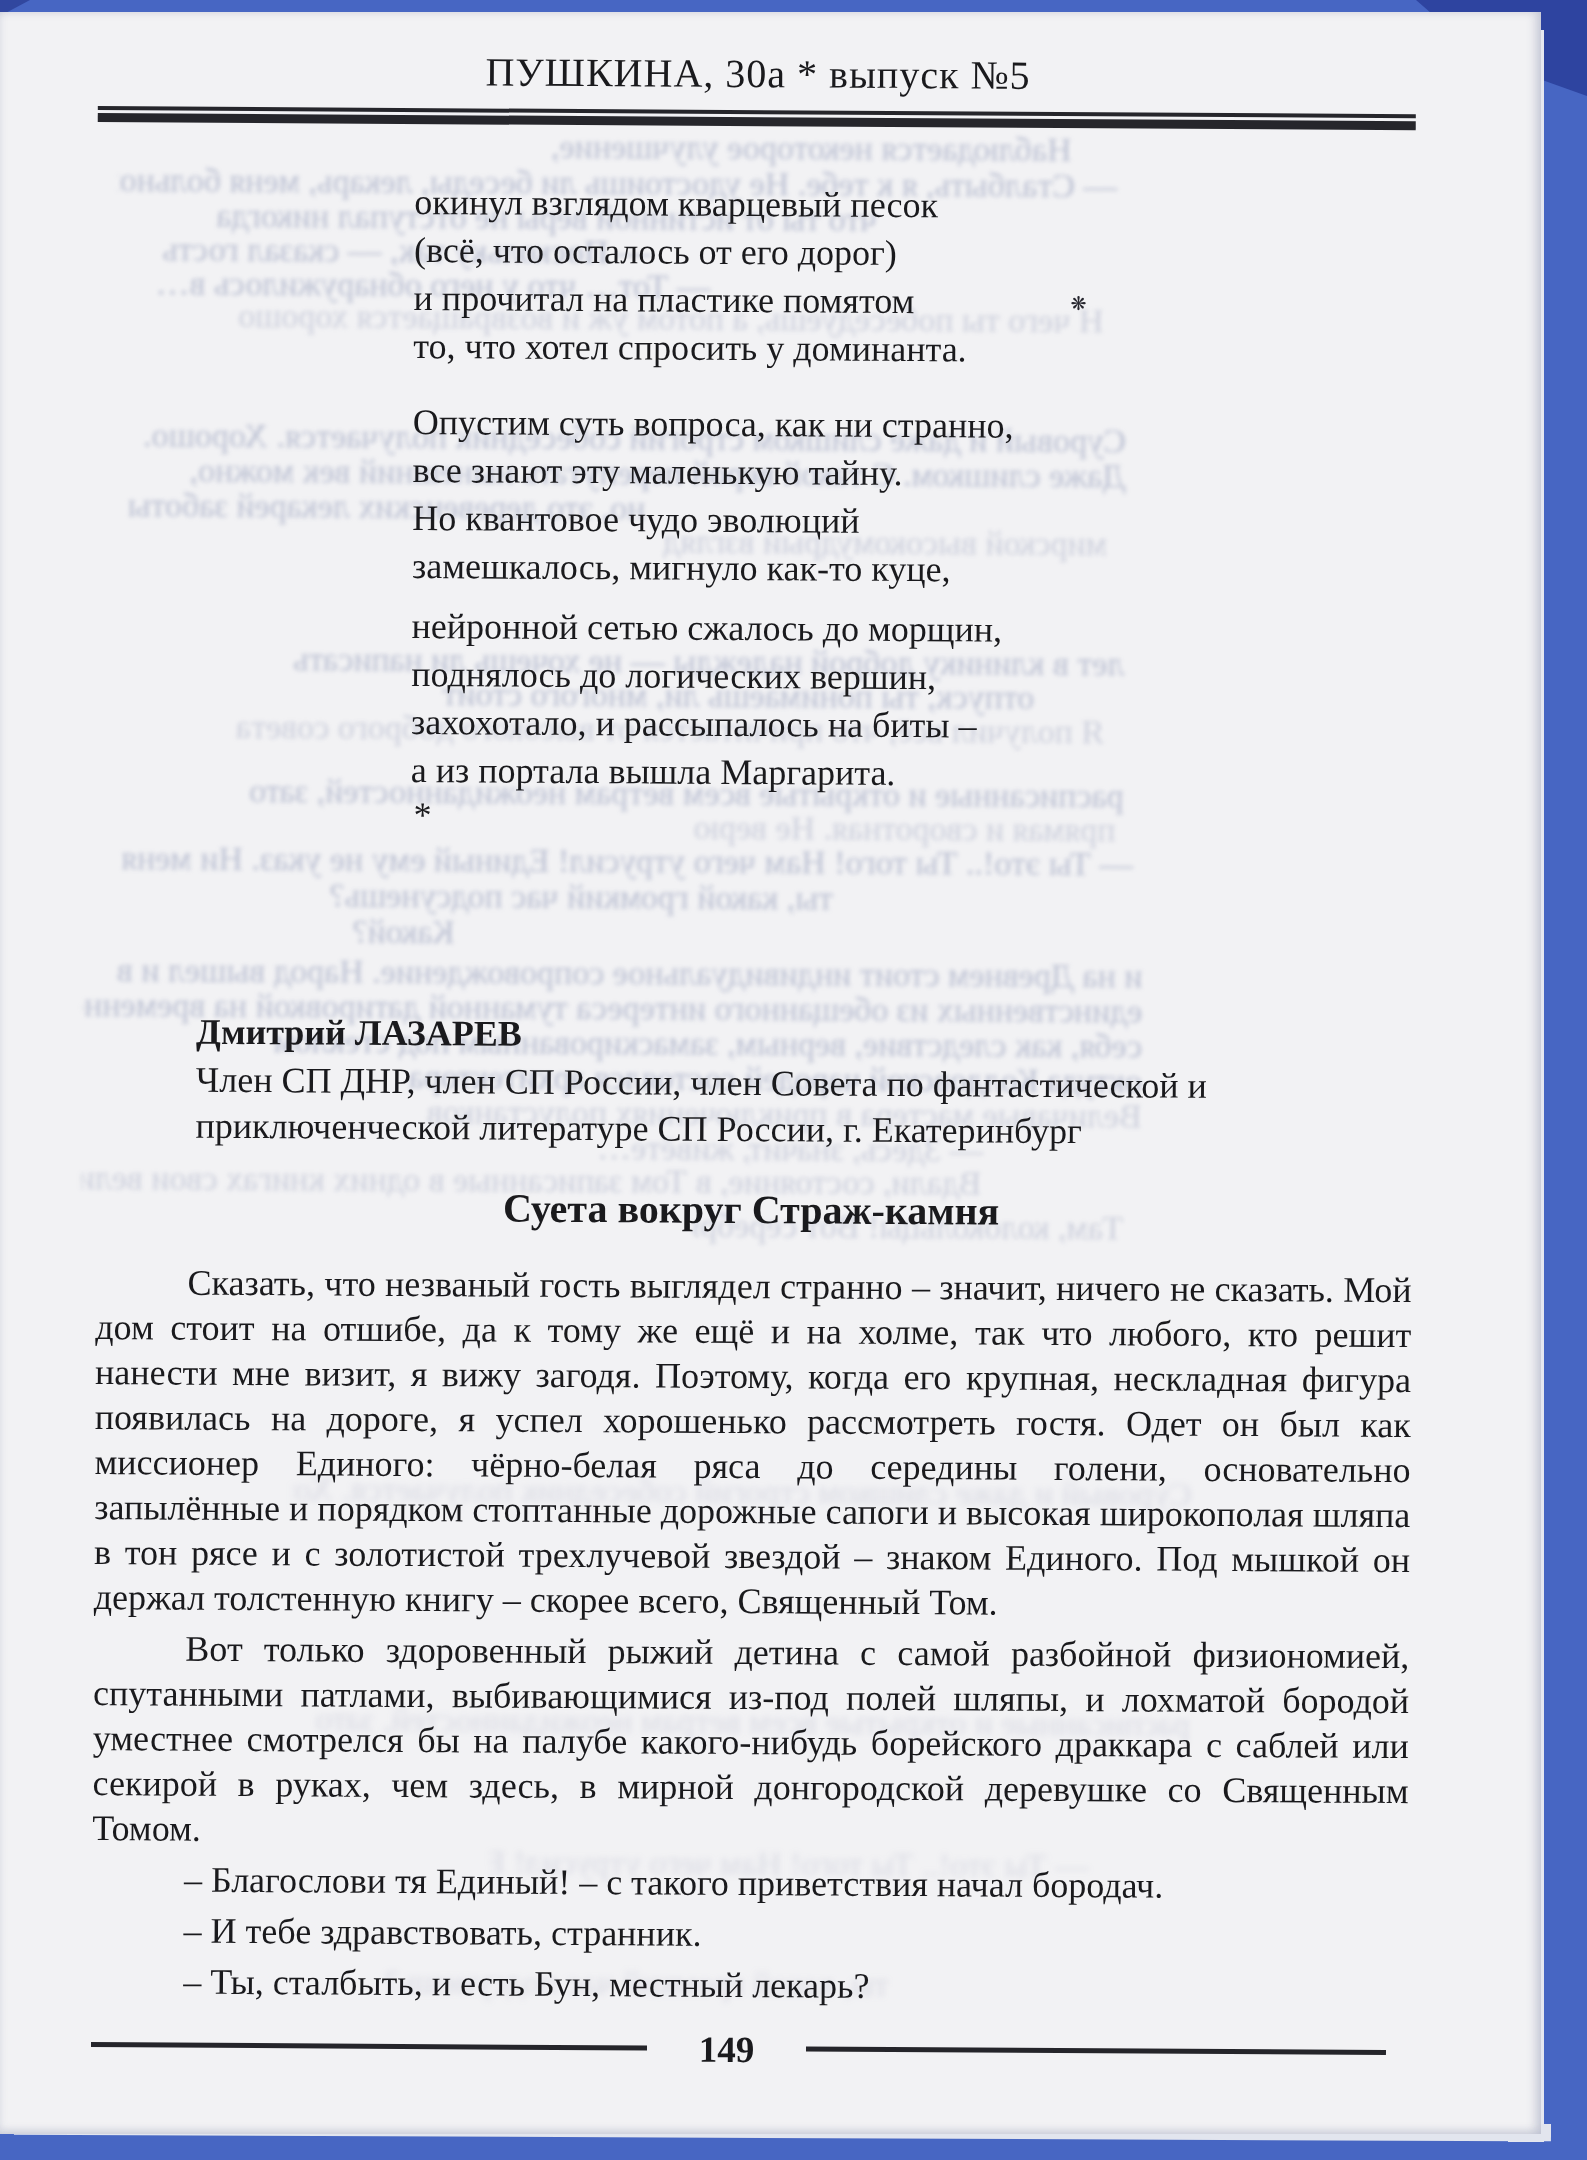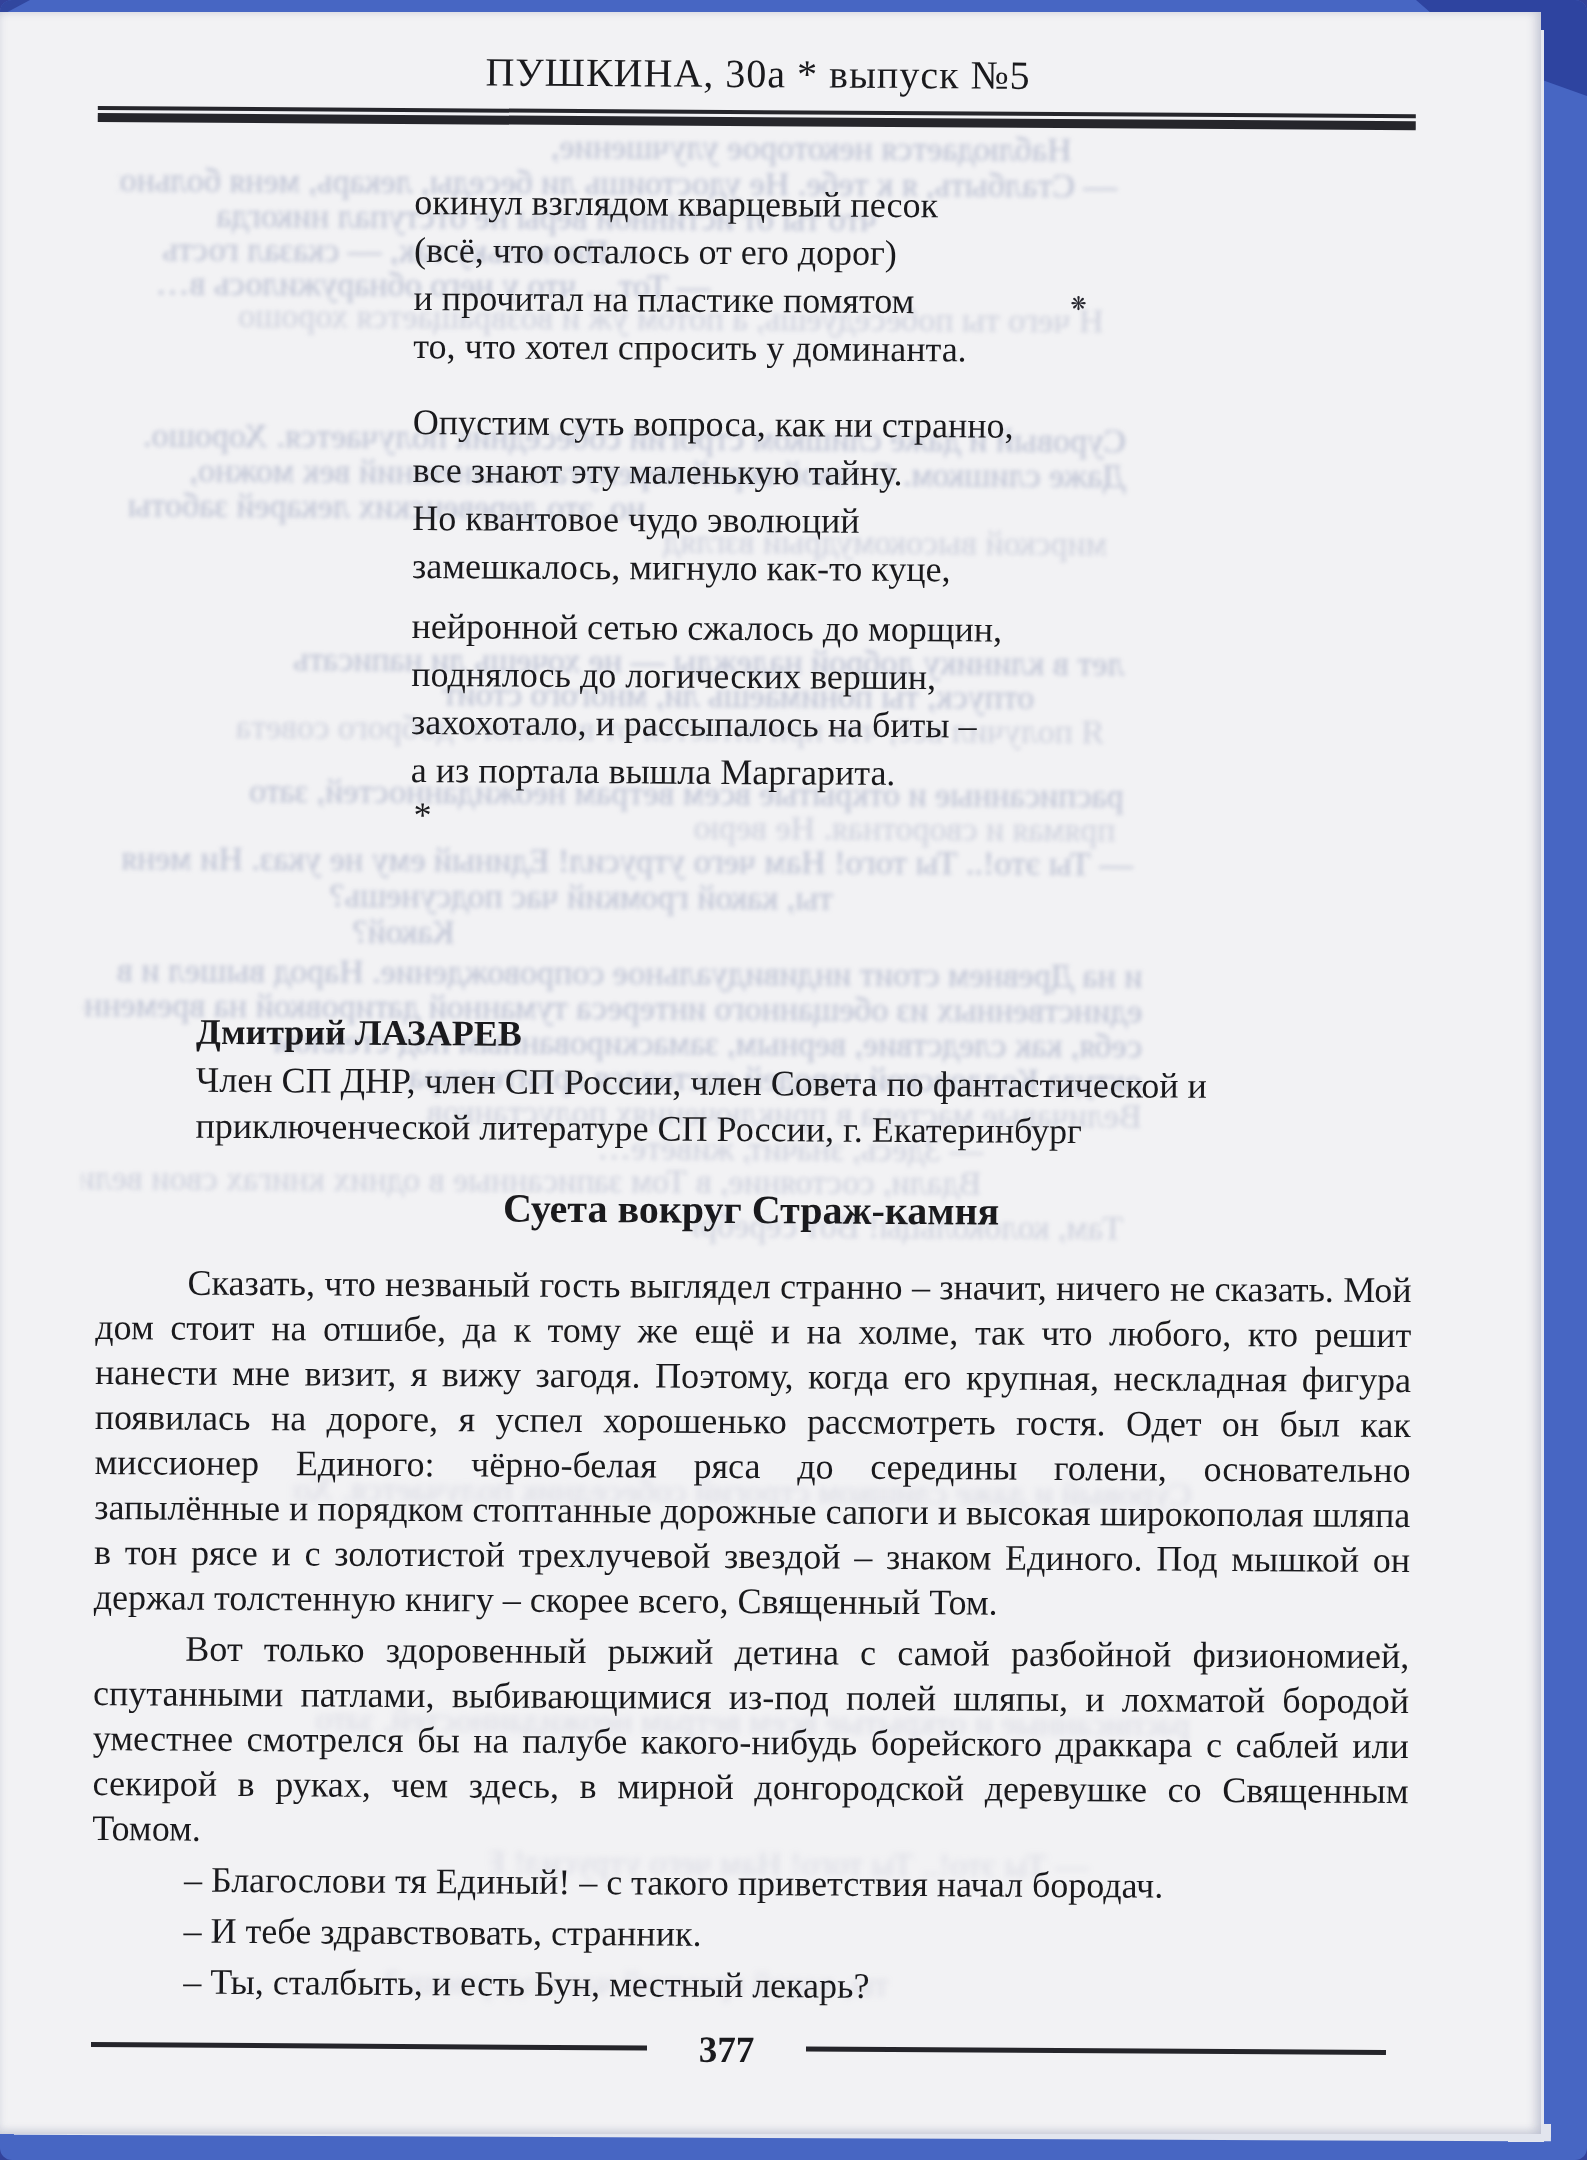--- a/index.html
+++ b/index.html
@@ -1,20 +1,19 @@
 <!DOCTYPE html>
 <html><head>
 <meta charset="utf-8">
 <style>
   html,body{margin:0;padding:0;background:#33429a;}
   .canvas{
     position:relative;width:1587px;height:2160px;overflow:hidden;
     background:#4766c3;
     font-family:"Liberation Serif", serif;
-    border-radius:12px;
   }
   
   .wedge-top-right{position:absolute;right:0;top:0;width:190px;height:96px;background:#2e44a0;
     clip-path:polygon(10% 0,100% 0,100% 100%,46% 62%);}
   .wedge-top-left{position:absolute;left:0;top:0;width:30px;height:16px;background:#31479f;
     clip-path:polygon(0 0,100% 0,0 100%);}
   .under-page-right{position:absolute;top:30px;bottom:18px;left:1508px;width:36px;background:#e6e8f0;}
   .under-page-bottom{position:absolute;left:14px;right:36px;top:2120px;height:18px;background:#e2e5ee;transform:rotate(0.25deg);}
   
   .paper{position:absolute;left:0;top:12px;right:46px;bottom:26px;background:#f2f2f4;
@@ -139,17 +138,17 @@
 
     <div class="body-text">
       <p class="just">Сказать, что незваный гость выглядел странно – значит, ничего не сказать. Мой дом стоит на отшибе, да к тому же ещё и на холме, так что любого, кто решит нанести мне визит, я вижу загодя. Поэтому, когда его крупная, нескладная фигура появилась на дороге, я успел хорошенько рассмотреть гостя. Одет он был как миссионер Единого: чёрно-белая ряса до середины голени, основательно запылённые и порядком стоптанные дорожные сапоги и высокая широкополая шляпа в тон рясе и с золотистой трехлучевой звездой – знаком Единого. Под мышкой он держал толстенную книгу – скорее всего, Священный Том.</p>
       <p class="just">Вот только здоровенный рыжий детина с самой разбойной физиономией, спутанными патлами, выбивающимися из-под полей шляпы, и лохматой бородой уместнее смотрелся бы на палубе какого-нибудь борейского драккара с саблей или секирой в руках, чем здесь, в мирной донгородской деревушке со Священным Томом.</p>
       <p>– Благослови тя Единый! – с такого приветствия начал бородач.</p>
       <p>– И тебе здравствовать, странник.</p>
       <p>– Ты, сталбыть, и есть Бун, местный лекарь?</p>
     </div>
 
     <div class="footrule left"></div>
-    <div class="footnum">377</div>
+    <div class="footnum">149</div>
     <div class="footrule right"></div>
 
   </div>
 </div>
 
 </body></html>

